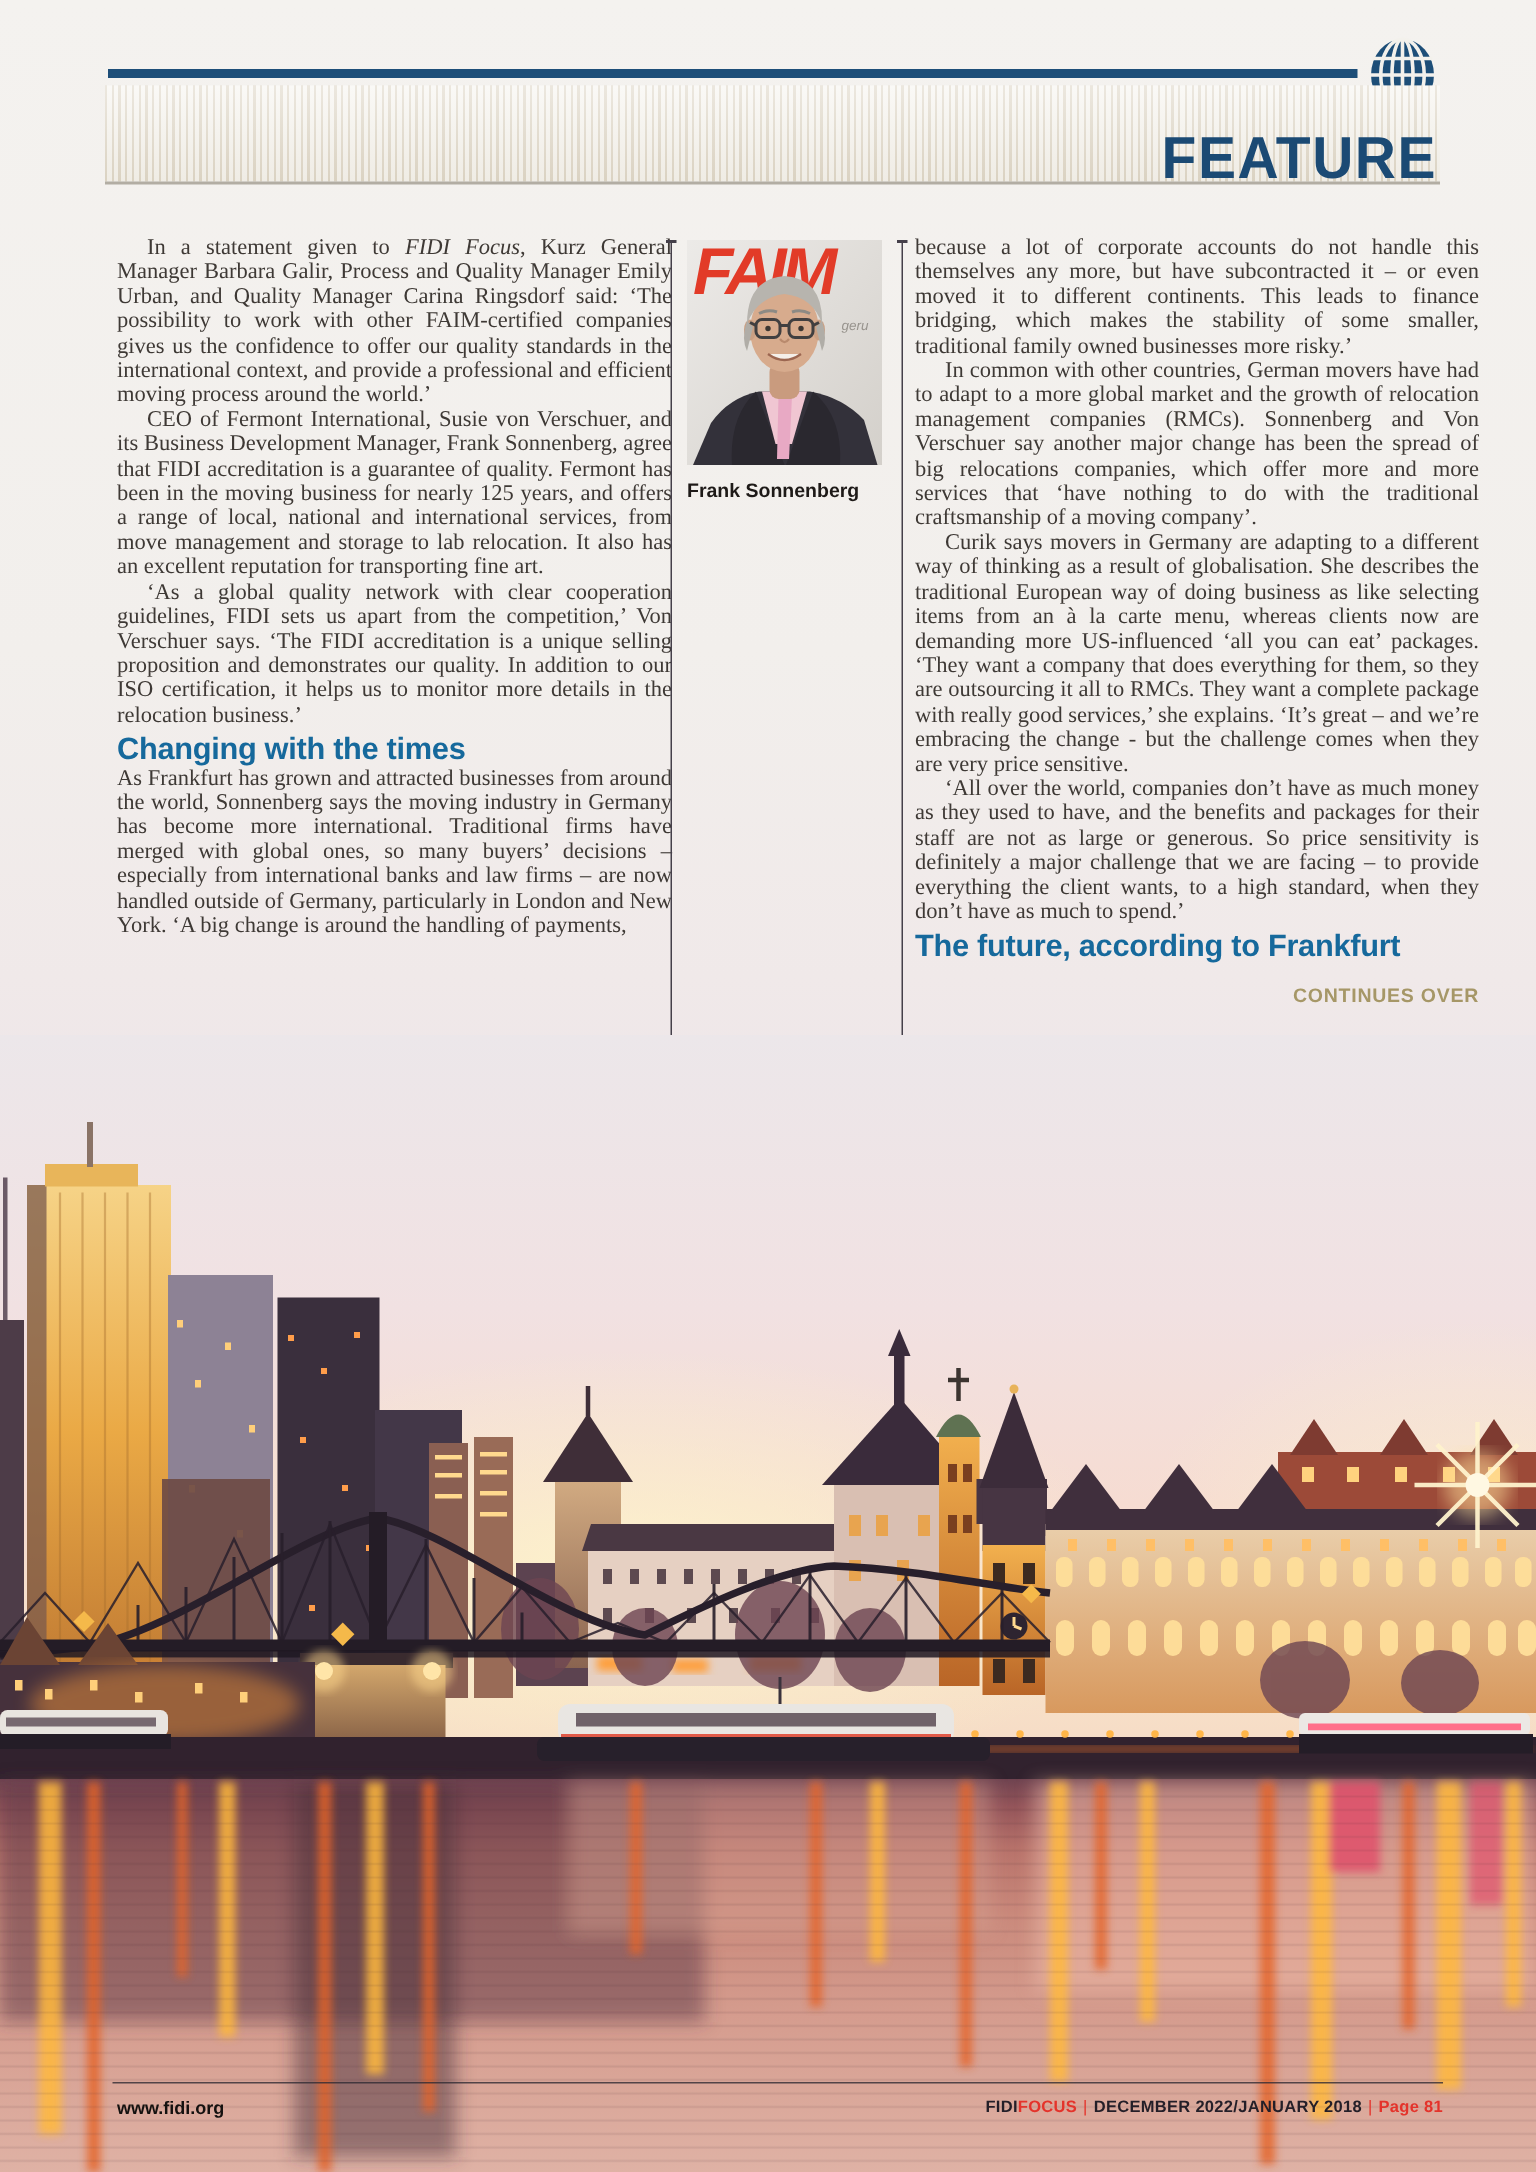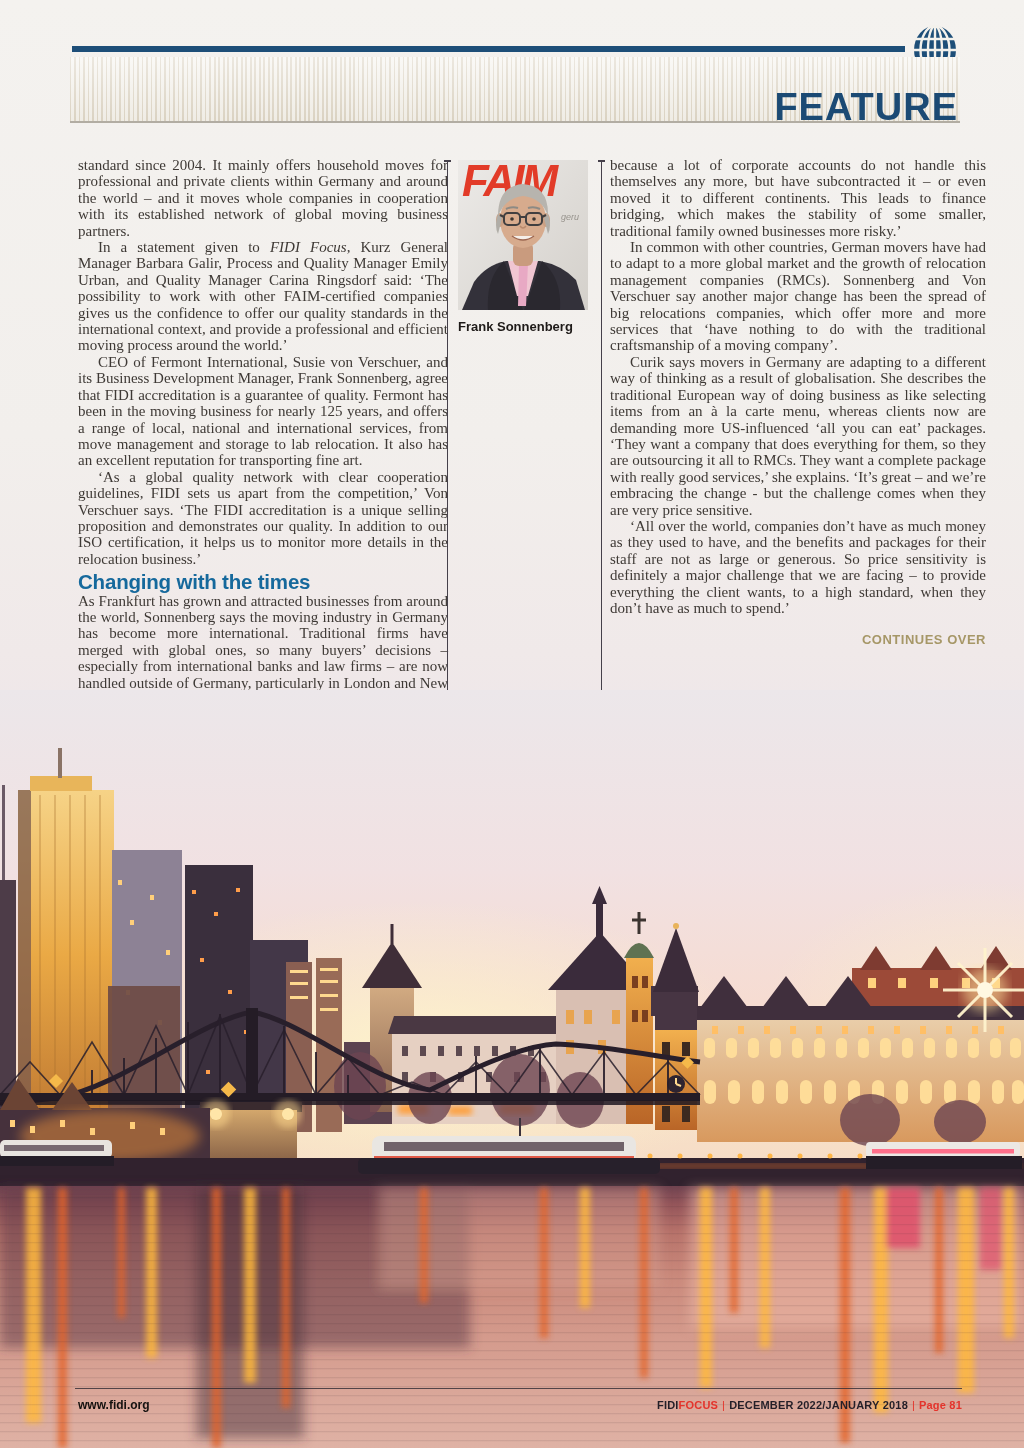--- a/index.html
+++ b/index.html
@@ -64,21 +64,20 @@
       <line x1="3" y1="14" x2="43" y2="14"></line>
       <line x1="2" y1="25" x2="44" y2="25"></line>
       <line x1="3" y1="36" x2="43" y2="36"></line>
     </g>
   </svg>
   <div class="band">
     <div class="feature">FEATURE</div>
   </div>
 
   <div class="col left-col">
-    <p>standard since 2004. It mainly offers household moves for professional and private clients within Germany and around the world – and it moves whole companies in cooperation with its established network of global moving business partners.</p>
     <p class="ind"><span>In a statement given to </span><em class="t">FIDI Focus</em><span>, Kurz General Manager Barbara Galir, Process and Quality Manager Emily Urban, and Quality Manager Carina Ringsdorf said: ‘The possibility to work with other FAIM-certified companies gives us the confidence to offer our quality standards in the international context, and provide a professional and efficient moving process around the world.’</span></p>
     <p class="ind">CEO of Fermont International, Susie von Verschuer, and its Business Development Manager, Frank Sonnenberg, agree that FIDI accreditation is a guarantee of quality. Fermont has been in the moving business for nearly 125 years, and offers a range of local, national and international services, from move management and storage to lab relocation. It also has an excellent reputation for transporting fine art.</p>
     <p class="ind">‘As a global quality network with clear cooperation guidelines, FIDI sets us apart from the competition,’ Von Verschuer says. ‘The FIDI accreditation is a unique selling proposition and demonstrates our quality. In addition to our ISO certification, it helps us to monitor more details in the relocation business.’</p>
     <h2>Changing with the times</h2>
     <p>As Frankfurt has grown and attracted businesses from around the world, Sonnenberg says the moving industry in Germany has become more international. Traditional firms have merged with global ones, so many buyers’ decisions – especially from international banks and law firms – are now handled outside of Germany, particularly in London and New York. ‘A big change is around the handling of payments,</p>
   </div>
 
   <div class="mid-col">
     <div class="portrait">
       <svg width="130" height="150" viewBox="0 0 130 150">
@@ -125,20 +124,21 @@
 
   <div class="vrule r1"></div>
   <div class="vrule r2"></div>
   <div class="credit">ISTOCK.COM / SIMARIK</div>
 
   <div class="col right-col">
     <p>because a lot of corporate accounts do not handle this themselves any more, but have subcontracted it – or even moved it to different continents. This leads to finance bridging, which makes the stability of some smaller, traditional family owned businesses more risky.’</p>
     <p class="ind">In common with other countries, German movers have had to adapt to a more global market and the growth of relocation management companies (RMCs). Sonnenberg and Von Verschuer say another major change has been the spread of big relocations companies, which offer more and more services that ‘have nothing to do with the traditional craftsmanship of a moving company’.</p>
     <p class="ind">Curik says movers in Germany are adapting to a different way of thinking as a result of globalisation. She describes the traditional European way of doing business as like selecting items from an à la carte menu, whereas clients now are demanding more US-influenced ‘all you can eat’ packages. ‘They want a company that does everything for them, so they are outsourcing it all to RMCs. They want a complete package with really good services,’ she explains. ‘It’s great – and we’re embracing the change - but the challenge comes when they are very price sensitive.</p>
     <p class="ind">‘All over the world, companies don’t have as much money as they used to have, and the benefits and packages for their staff are not as large or generous. So price sensitivity is definitely a major challenge that we are facing – to provide everything the client wants, to a high standard, when they don’t have as much to spend.’</p>
+    <h2>The future, according to Frankfurt</h2>
     <div class="continues">CONTINUES OVER</div>
   </div>
 
   <svg class="cityscape" viewBox="0 0 1024 758" preserveAspectRatio="none">
     <defs>
       <linearGradient id="sky" x1="0" y1="0" x2="0" y2="1">
         <stop offset="0" stop-color="#ece7ea"></stop>
           <stop offset=".35" stop-color="#f1e1e2"></stop>
         <stop offset=".6" stop-color="#f6dcd2"></stop>
           <stop offset=".8" stop-color="#f8e3c9"></stop>

